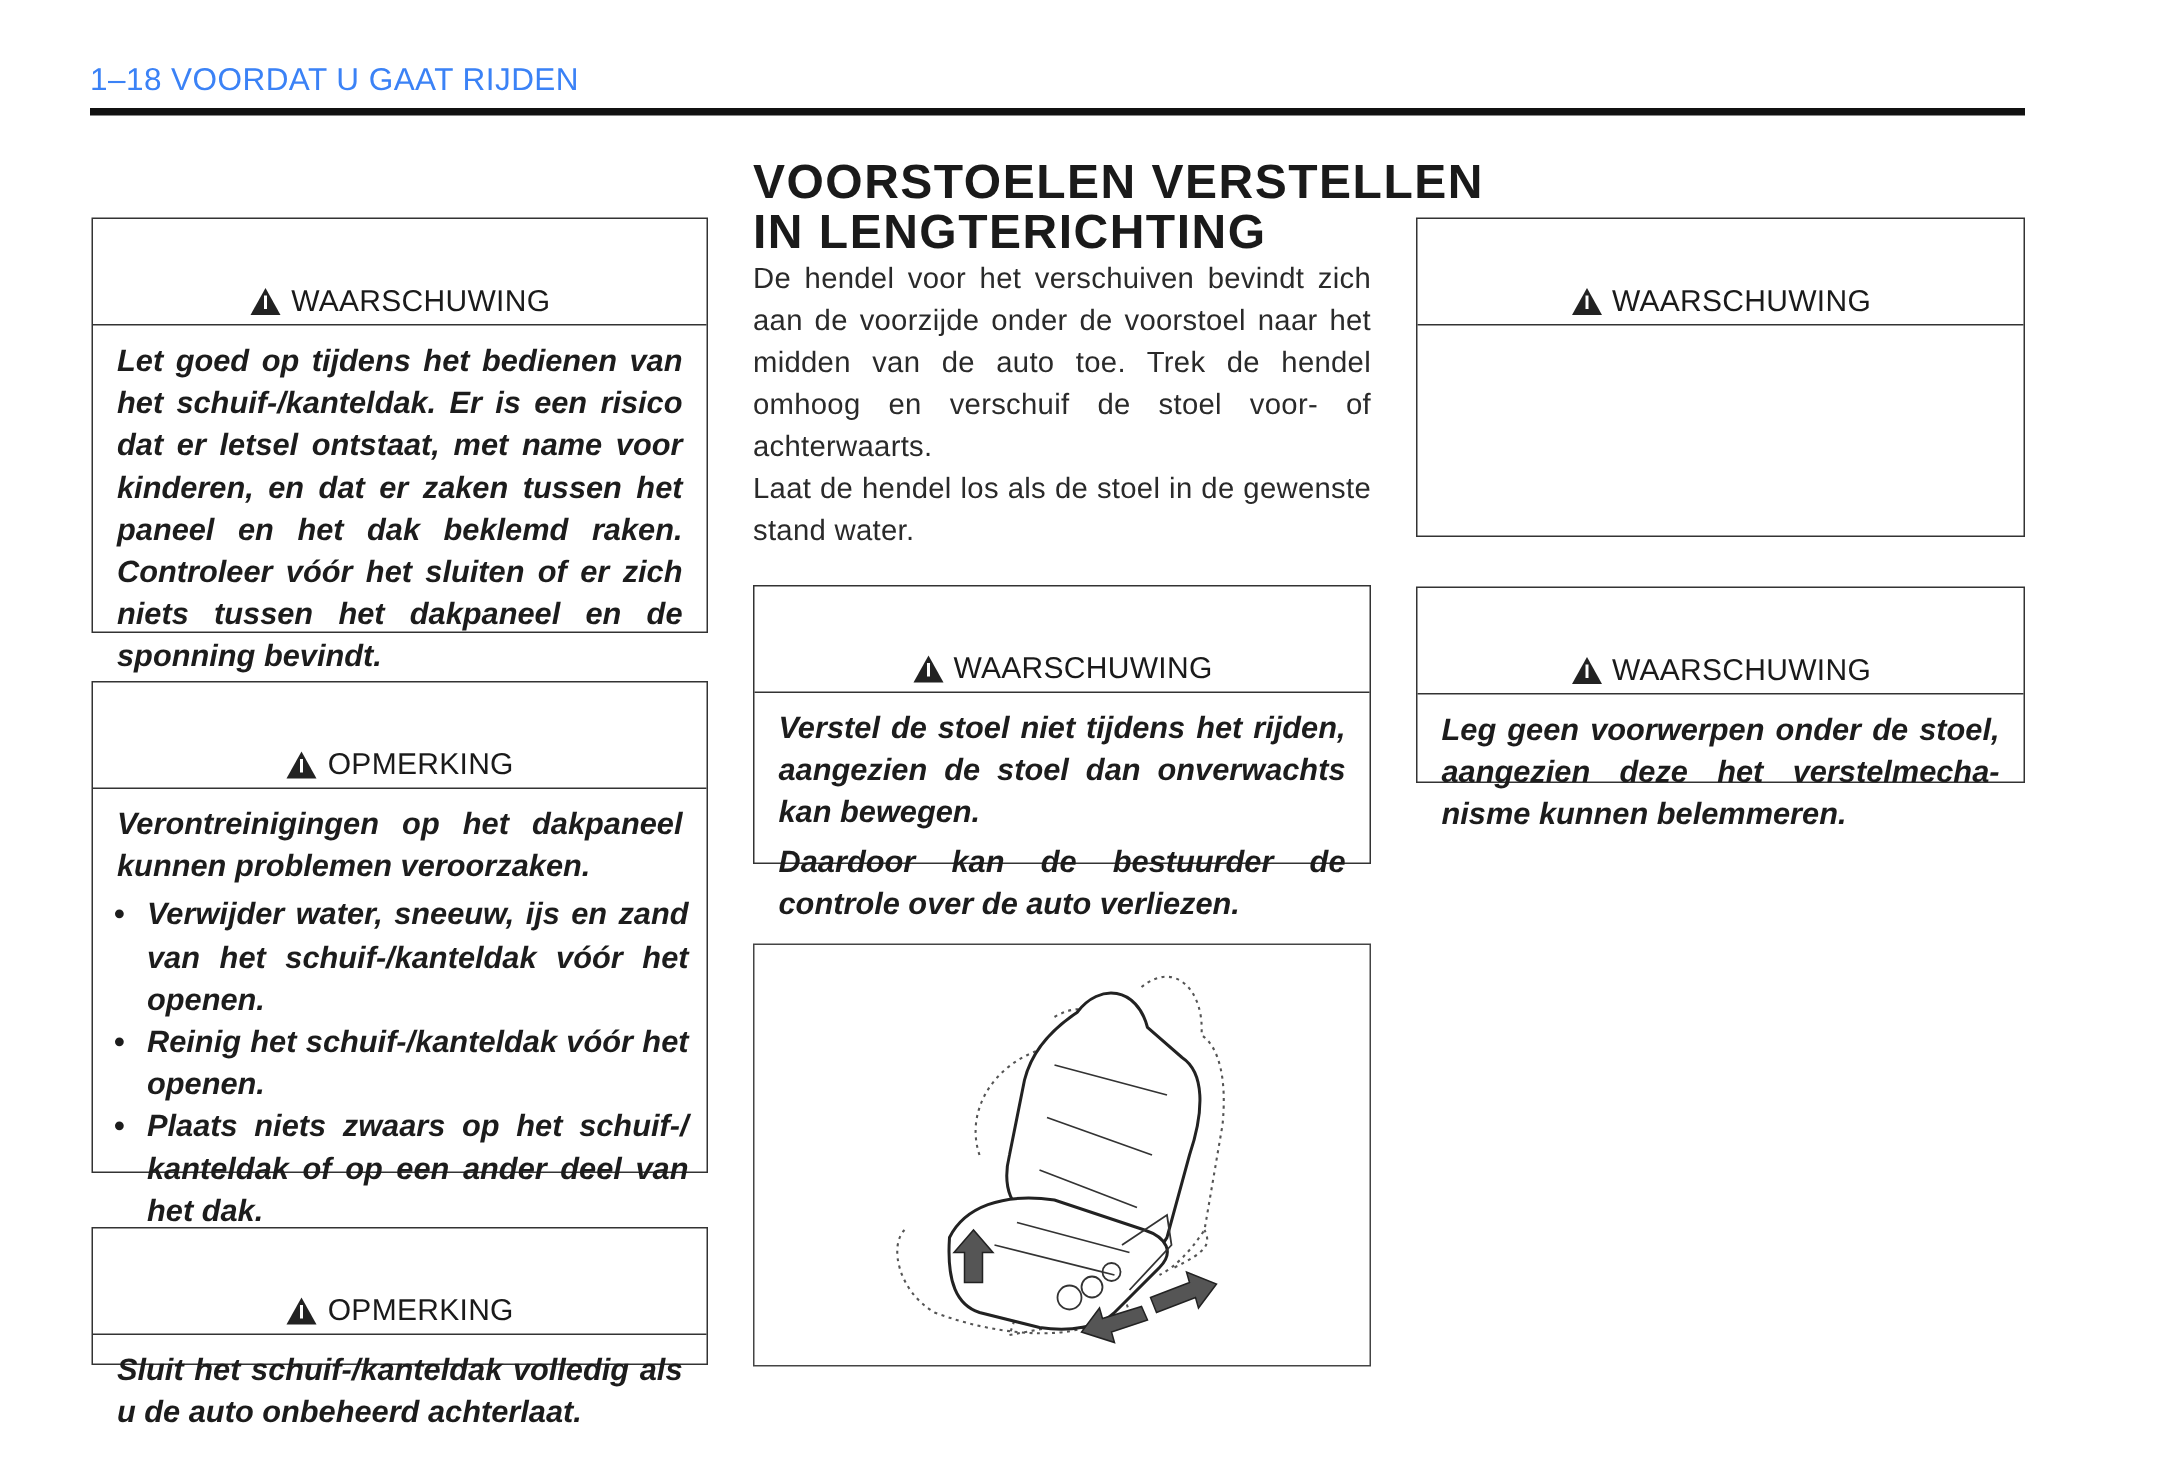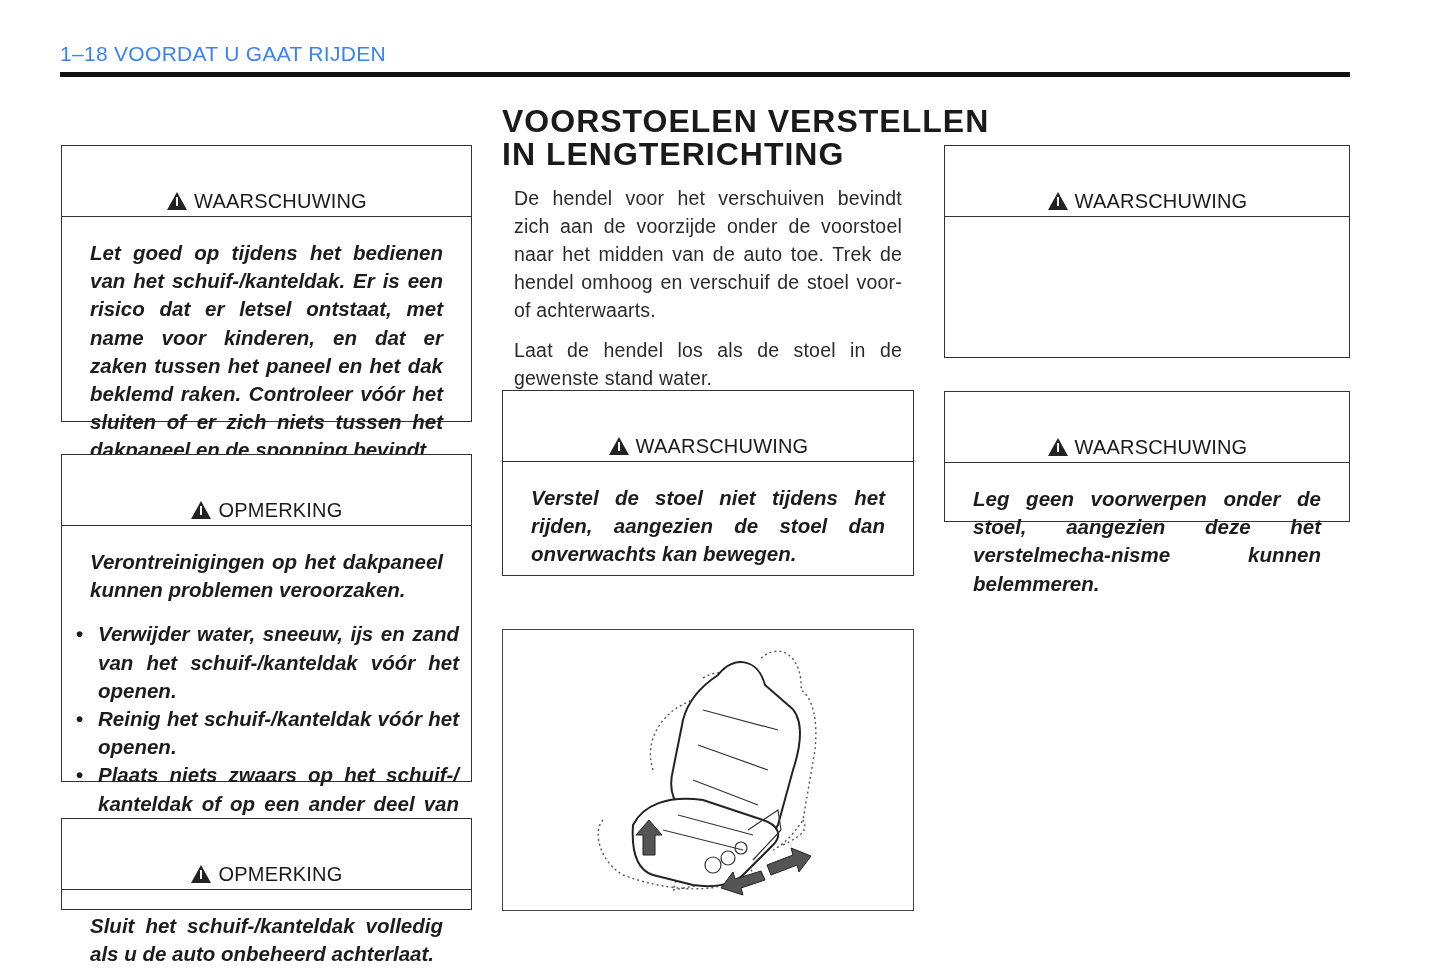--- a/index.html
+++ b/index.html
@@ -25,36 +25,36 @@
     font-size: 20px; font-weight: normal; letter-spacing: 0.2px; color: #1a1a1a; margin-top: 40px;
   }
   .box-head .warn {
     display: inline-block; width: 22px; height: 20px; margin-right: 6px;
   }
   .box-body {
     padding: 6px 12px 8px 12px;
     font-style: italic; font-weight: bold; font-size: 20.5px; line-height: 28.2px;
     text-align: justify; color: #1c1c1c;
   }
-  .box-body p { margin: 16px; }
+  .box-body p { margin: 4px; }
   .box-body ul { list-style: none; margin: 0; padding: 0; }
   .box-body li { position: relative; padding-left: 24px; }
   .box-body li::before {
     content: "\2022"; position: absolute; left: 2px; top: 0; font-style: normal;
   }
   .section-title {
     position: absolute; left: 502px; top: 105px;
     font-weight: bold; font-size: 32px; line-height: 33px; letter-spacing: 1px; color: #1a1a1a;
   }
   .section-text {
     position: absolute; left: 502px; top: 172px; width: 412px;
     font-size: 19.5px; line-height: 28px; text-align: justify; color: #2a2a2a;
     letter-spacing: 0.2px;
   }
-  .section-text p { margin: 12px; }
+  .section-text p { margin: 0; }
   .figure {
     position: absolute; left: 502px; top: 629px; width: 412px; height: 282px;
     border: 1.5px solid #444; box-sizing: border-box; background: #fff;
   }
   .figure svg { position: absolute; left: 0; top: 0; }
 </style>
 </head>
 <body>
 
 <div class="header-title">1–18  VOORDAT U GAAT RIJDEN</div>
@@ -116,20 +116,21 @@
 <div class="box" style="left:502px; top:390px; width:412px; height:186px;">
   <div class="box-head">
     <svg class="warn" viewBox="0 0 22 20">
         <path d="M11 1 L21 19 L1 19 Z" fill="#222"></path>
         <path d="M11 6 L11 15" stroke="#fff" stroke-width="2"></path>
       </svg>
     <span>WAARSCHUWING</span>
   </div>
   <div class="box-body">
     <p>Verstel de stoel niet tijdens het rijden, aangezien de stoel dan onverwachts kan bewegen.</p>
+    <p>Daardoor kan de bestuurder de controle over de auto verliezen.</p>
   </div>
 </div>
 
 <div class="figure">
   <svg width="412" height="282" viewBox="0 0 412 282">
 
     <g fill="none" stroke="#555" stroke-width="1.4" stroke-dasharray="2,3">
       <path d="M258 28 C280 10 300 30 298 60 C310 68 315 90 312 120 L300 190 C290 205 280 215 270 220"></path>
       <path d="M200 48 C220 36 240 44 245 80 C250 100 240 150 230 190"></path>
       <path d="M150 140 C140 110 160 80 190 70"></path>

